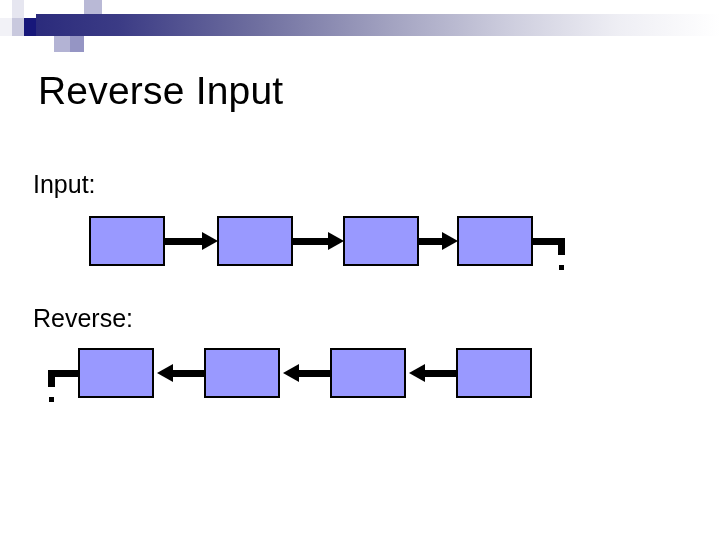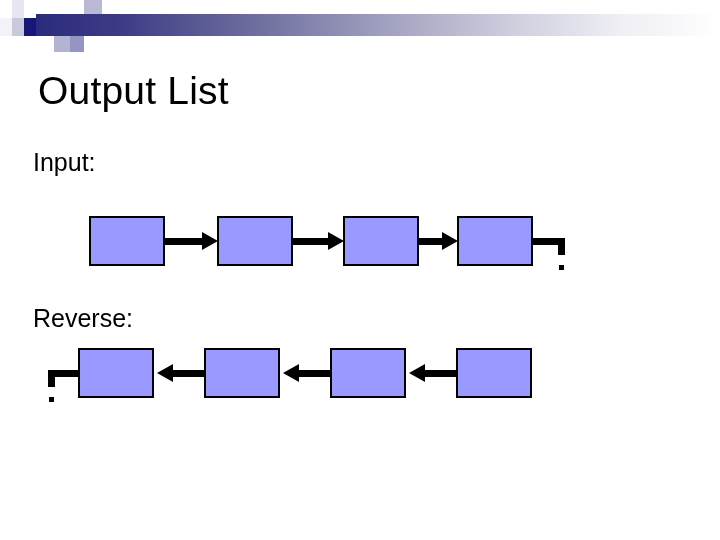--- a/index.html
+++ b/index.html
@@ -44,21 +44,21 @@
   }
 
   
   .section-label {
     position: absolute;
     font-size: 25px;
     line-height: 30px;
     color: #000000;
     white-space: nowrap;
   }
-  #label-input  { left: 33px; top: 147px; text-align: right; }
+  #label-input  { left: 33px; top: 169px; text-align: right; }
   #label-output { left: 33px; top: 303px; }
 
   
   .list-row {
     position: absolute;
     height: 60px;
   }
   #row-input  { left: 0px; top: 214px;  width: 720px; }
   #row-output { left: 0px; top: 346px;  width: 720px; }
 
@@ -141,21 +141,21 @@
       <div class="mosaic-sq" style="left: 54px; top: 36px; width: 16px; height: 16px; background: rgb(179, 179, 212);"></div>
       <div class="mosaic-sq" style="left: 70px; top: 36px; width: 14px; height: 16px; background: rgb(149, 149, 196);"></div>
       <div class="mosaic-sq" style="left: 70px; top: 18px; width: 14px; height: 18px; background: rgb(158, 158, 203);"></div>
       <div class="mosaic-sq" style="left: 84px; top: 0px; width: 18px; height: 14px; background: rgb(185, 185, 214);"></div>
       <div class="mosaic-sq" style="left: 84px; top: 14px; width: 18px; height: 22px; background: rgb(138, 138, 190);"></div>
       <div class="mosaic-sq" style="left: 102px; top: 14px; width: 14px; height: 22px; background: rgb(47, 47, 131);"></div>
     </div>
   <div id="gradient-bar"></div>
 </div>
 
-<div id="slide-title">Output List</div>
+<div id="slide-title">Reverse Input</div>
 
 <div class="section-label" id="label-input">Input:</div>
 
 <div class="list-row" id="row-input">
     <div class="node-box" style="left: 89px; background: rgb(153, 153, 255); border-color: rgb(0, 0, 0);"></div>
     <div class="node-box" style="left: 217px; background: rgb(153, 153, 255); border-color: rgb(0, 0, 0);"></div>
     <div class="node-box" style="left: 343px; background: rgb(153, 153, 255); border-color: rgb(0, 0, 0);"></div>
     <div class="node-box" style="left: 457px; background: rgb(153, 153, 255); border-color: rgb(0, 0, 0);"></div>
     <div class="arrow right" style="left: 165px; width: 38px;"></div>
     <div class="arrow right" style="left: 293px; width: 36px;"></div>

